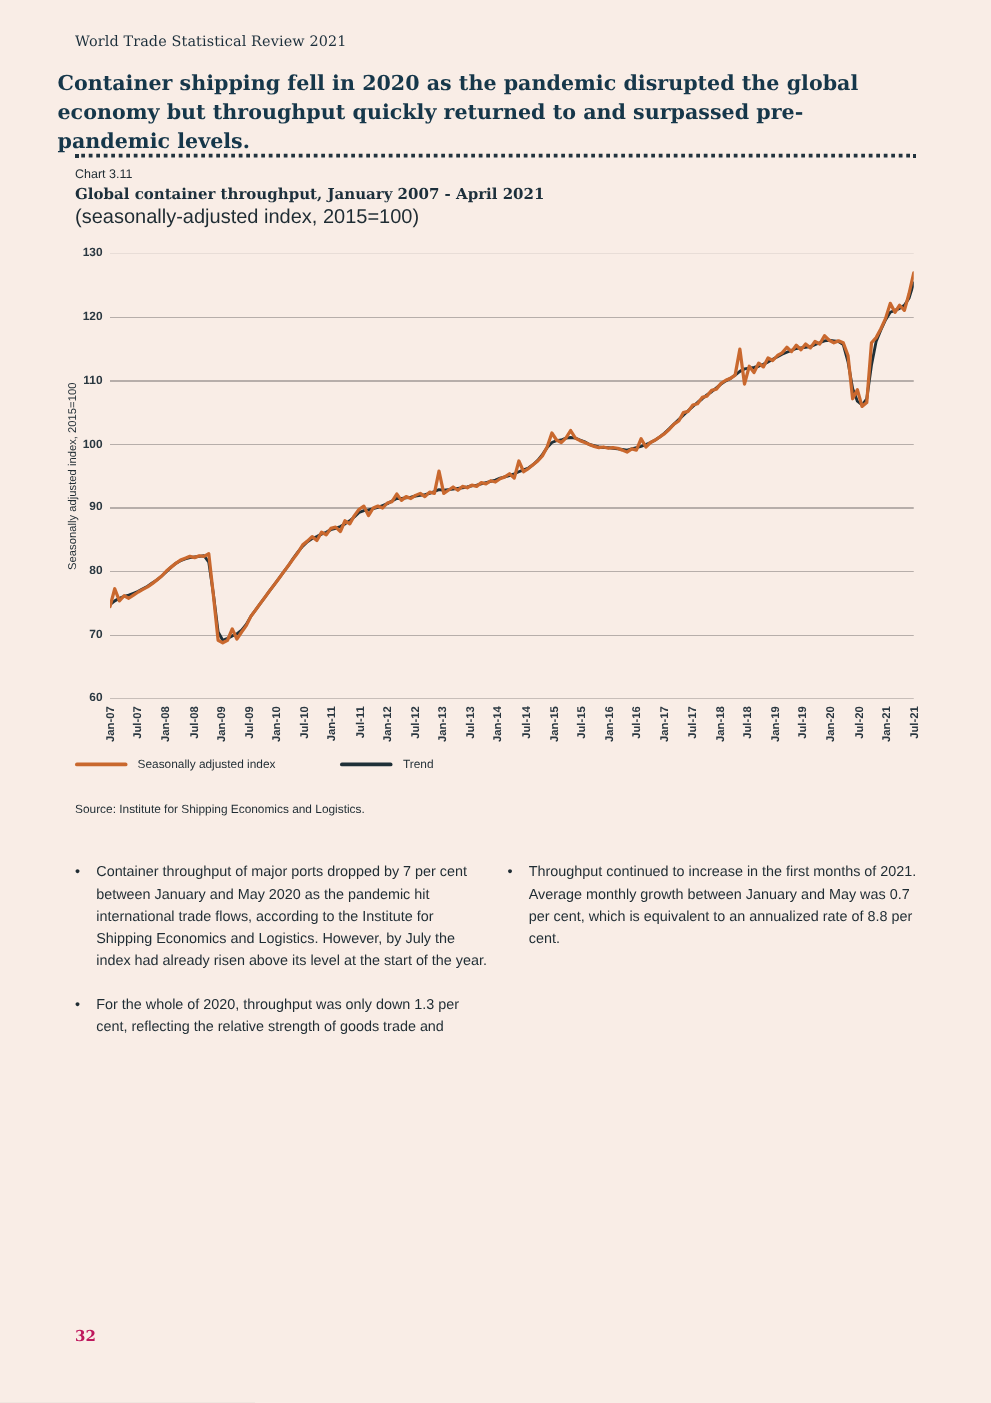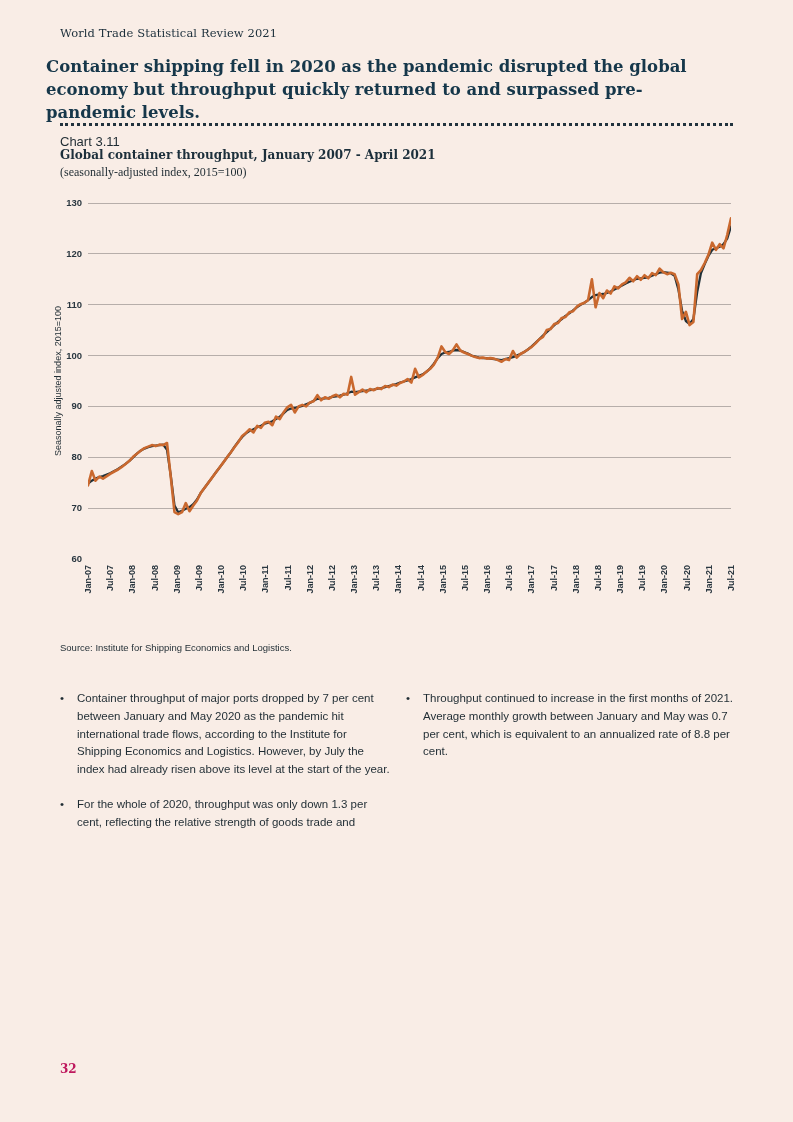--- a/index.html
+++ b/index.html
@@ -15,27 +15,27 @@
   }
   .headline{
     position:absolute;left:46px;top:56px;width:684px;margin:0;
     font-family:"DejaVu Serif","Liberation Serif",serif;
     font-size:16.5px;font-weight:bold;line-height:1.38;color:#16374a;
   }
   .dotted-rule{
     position:absolute;left:60px;top:123px;width:673px;height:0;
     border-top:3px dotted #22333e;
   }
-  .chart-label{position:absolute;left:60px;top:134px;font-size:13px;color:#1f2c33;}
+  .chart-label{position:absolute;left:60px;top:134px;font-size:10px;color:#1f2c33;}
   .chart-title{
     position:absolute;left:60px;top:148px;
     font-family:"DejaVu Serif","Liberation Serif",serif;
     font-size:12px;font-weight:bold;color:#1c2f3b;
   }
-  .chart-subtitle{position:absolute;left:60px;top:165px;font-size:12px;color:#1f2c33;font-family:Liberation Serif, serif;}
+  .chart-subtitle{position:absolute;left:60px;top:165px;font-size:16px;color:#1f2c33;}
 
   .plot-svg{position:absolute;left:88px;top:203px;}
   .ytick{
     position:absolute;left:40px;width:42px;text-align:right;
     font-size:9.5px;font-weight:bold;color:#2a3740;line-height:12px;
   }
   .xtick{
     position:absolute;width:37px;font-size:9px;font-weight:bold;color:#2a3740;
     white-space:nowrap;text-align:right;
     transform:rotate(-90deg);transform-origin:0 0;line-height:11px;
@@ -121,20 +121,26 @@
       <div class="xtick" style="left: 570.793px; top: 602px;">Jan-18</div>
       <div class="xtick" style="left: 592.966px; top: 602px;">Jul-18</div>
       <div class="xtick" style="left: 615.138px; top: 602px;">Jan-19</div>
       <div class="xtick" style="left: 637.31px; top: 602px;">Jul-19</div>
       <div class="xtick" style="left: 659.483px; top: 602px;">Jan-20</div>
       <div class="xtick" style="left: 681.655px; top: 602px;">Jul-20</div>
       <div class="xtick" style="left: 703.828px; top: 602px;">Jan-21</div>
       <div class="xtick" style="left: 726px; top: 602px;">Jul-21</div>
     </div>
 
+  <div class="legend" id="legend">
+      <div class="legend-swatch" style="background: rgb(201, 104, 46);"></div>
+      <div class="legend-label">Seasonally adjusted index</div>
+      <div class="legend-swatch" style="background: rgb(31, 48, 56);"></div>
+      <div class="legend-label">Trend</div>
+    </div>
   <div class="source-note">Source: Institute for Shipping Economics and Logistics.</div>
 
   <div class="bullets left" id="bullets-left">
       <div class="bullet-item">
         <div class="bullet-marker">•</div>
         <div class="bullet-text">Container throughput of major ports dropped by 7 per cent between January and May 2020 as the pandemic hit international trade flows, according to the Institute for Shipping Economics and Logistics. However, by July the index had already risen above its level at the start of the year.</div>
       </div>
       <div class="bullet-item">
         <div class="bullet-marker">•</div>
         <div class="bullet-text">For the whole of 2020, throughput was only down 1.3 per cent, reflecting the relative strength of goods trade and</div>

